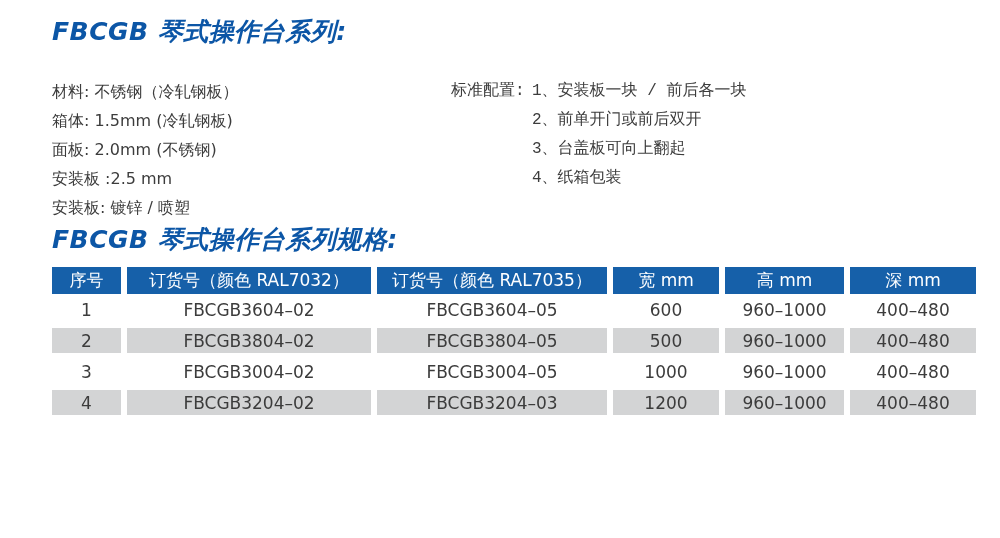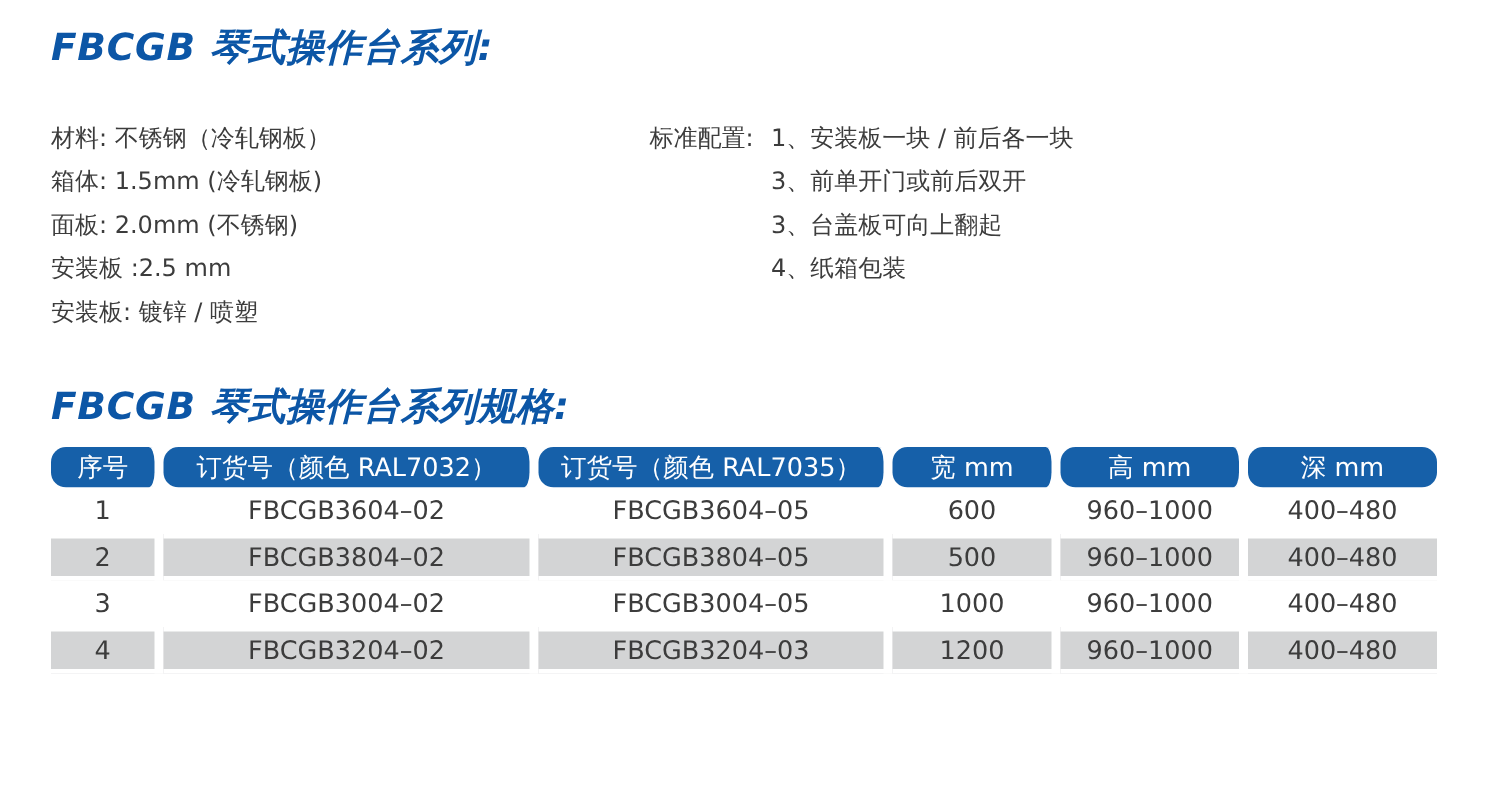--- a/index.html
+++ b/index.html
@@ -7,54 +7,54 @@
     --header_blue:#1660a9;
     --row_gray:#d3d4d5;
     --text_dark:#3c3c3c;
   }
   html,body{margin:0;padding:0;background:#ffffff;}
   body{
     width:1000px;height:538px;overflow:hidden;
     font-family:"DejaVu Sans","Liberation Sans",sans-serif;
     color:var(--text_dark);
   }
-  .page{padding:0 34px;box-sizing:border-box;width:1000px;}
+  .page{padding:0 52px;box-sizing:border-box;width:1000px;}
 
   .sec-title{
     margin:18px 0 0 0;
     font-size:25px;line-height:28px;
     font-weight:bold;font-style:italic;
     color:var(--title_blue);
     letter-spacing:0.5px;
   }
-  .sec-title.second{margin-top:35px;}
+  .sec-title.second{margin-top:4px;}
 
   .specs{display:flex;margin-top:31px;font-size:16px;line-height:29px;}
   .specs-left{width:399px;flex:0 0 399px;}
   .spec-line{white-space:nowrap;}
-  .specs-right{flex:1;}
+  .specs-right{flex:1;font-family:Liberation Mono, monospace;}
   .config-label{display:inline-block;width:81px;}
   .config-item{padding-left:81px;}
 
   table.spec-table{
     margin-top:13px;
     width:924px;table-layout:fixed;
     border-collapse:separate;border-spacing:0;
     font-size:17px;
   }
   .spec-table th,.spec-table td{
     box-sizing:border-box;
     padding:0;text-align:center;vertical-align:middle;
     border-right:6px solid #ffffff;
   }
   .spec-table th:last-child,.spec-table td:last-child{border-right:none;margin-top:33px;}
   .spec-table th{
     height:27px;
     background:var(--header_blue);
-    color:#ffffff;font-weight:normal;border-radius:10px;
+    color:#ffffff;font-weight:normal;
   }
   .spec-table td{
     height:31px;
     color:var(--text_dark);
     border-top:3px solid #ffffff;
     border-bottom:3px solid #ffffff;
   }
   .spec-table tr.gray td{background:var(--row_gray);}
 
   .note{
@@ -75,21 +75,21 @@
       <div class="spec-line">材料: 不锈钢（冷轧钢板）</div>
       <div class="spec-line">箱体: 1.5mm (冷轧钢板)</div>
       <div class="spec-line">面板: 2.0mm (不锈钢)</div>
       <div class="spec-line">安装板 :2.5 mm</div>
       <div class="spec-line">安装板: 镀锌 / 喷塑</div>
     </div>
     <div class="specs-right">
       <div>
         <span class="config-label">标准配置:</span><span>1、安装板一块 / 前后各一块</span>
       </div>
-      <div class="config-item">3、前单开门或前后双开</div>
+      <div class="config-item">2、前单开门或前后双开</div>
       <div class="config-item">3、台盖板可向上翻起</div>
       <div class="config-item">4、纸箱包装</div>
     </div>
   </div>
 
   <h2 class="sec-title second">FBCGB 琴式操作台系列规格:</h2>
 
   <table class="spec-table">
     <colgroup>
       <col style="width:75px">

